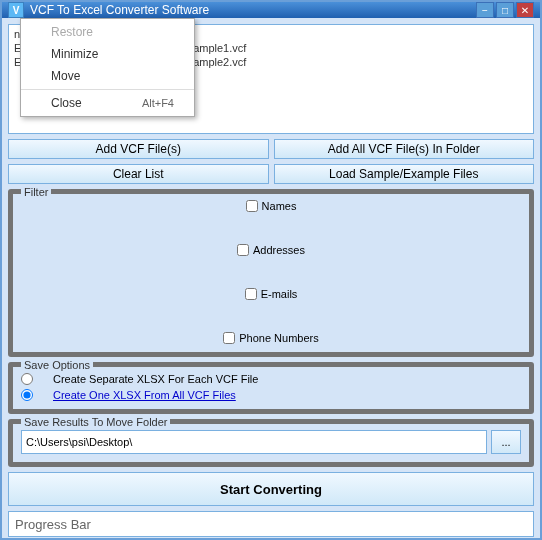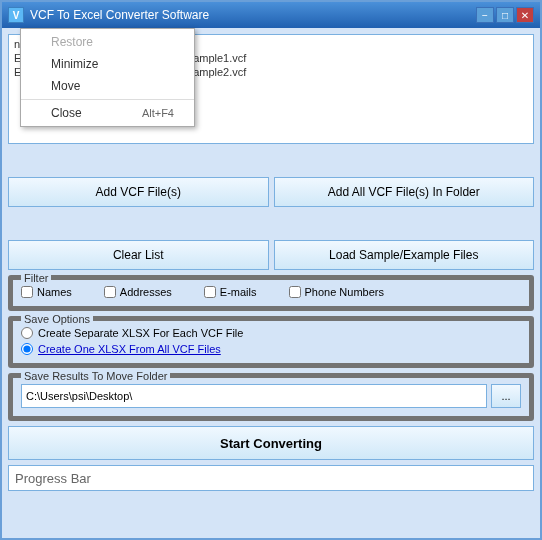--- a/index.html
+++ b/index.html
@@ -82,28 +82,27 @@
     .file-item {
       padding: 1px 3px;
       color: #333;
     }
     .button-row {
       display: flex;
       gap: 5px;
     }
     .btn {
       flex: 1;
-      height: 30px;
+      height: 20px;
       background: linear-gradient(to bottom, #f0f8ff, #d0e8f8);
       border: 1px solid #7ab0e0;
       color: #000;
       font-size: 12px;
       cursor: pointer;
       font-family: 'Segoe UI', Arial, sans-serif;
-      margin-top: 28px;
     }
     .group-box {
       border: 5px solid #737373;
       border-radius: 3px;
       padding: 6px 8px 8px 8px;
       position: relative;
       background: transparent;
     }
     .group-box-label {
       position: absolute;
@@ -112,35 +111,36 @@
       background: #d4e4f7;
       padding: 0 3px;
       font-size: 11px;
       color: #333;
     }
     .filter-row {
       display: flex;
       gap: 32px;
       align-items: center;
       flex-wrap: wrap;
+      flex-direction: column;
     }
     .checkbox-item {
       display: flex;
       align-items: center;
       gap: 4px;
       font-size: 11px;
     }
     .checkbox-item input[type=checkbox] {
       width: 12px;
       height: 12px;
     }
     .radio-item {
       display: flex;
       align-items: center;
-      gap: 5px;
+      gap: 20px;
       font-size: 11px;
       margin-bottom: 4px;
     }
     .radio-item:last-child { margin-bottom: 0; }
     .radio-item input[type=radio] {
       width: 12px;
       height: 12px;
     }
     .radio-selected label {
       color: #0000cc;

